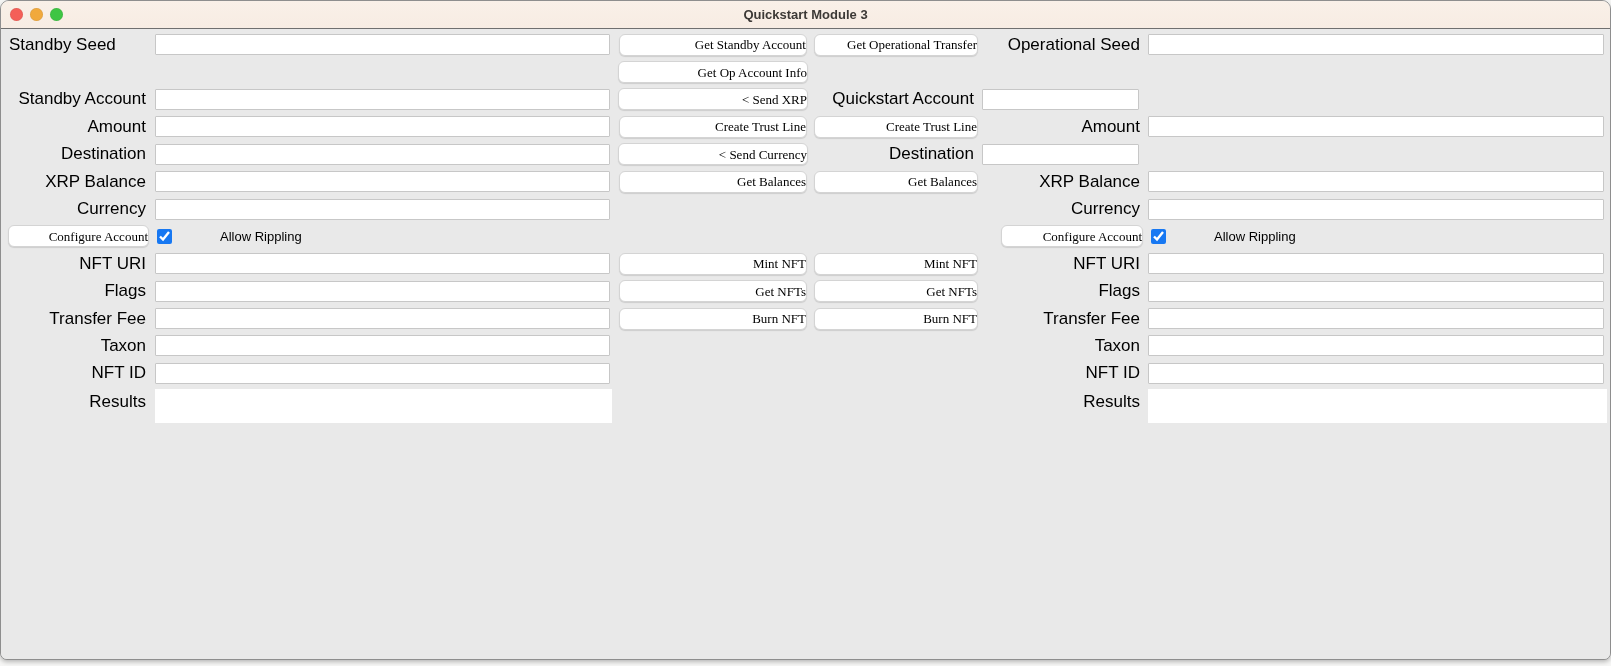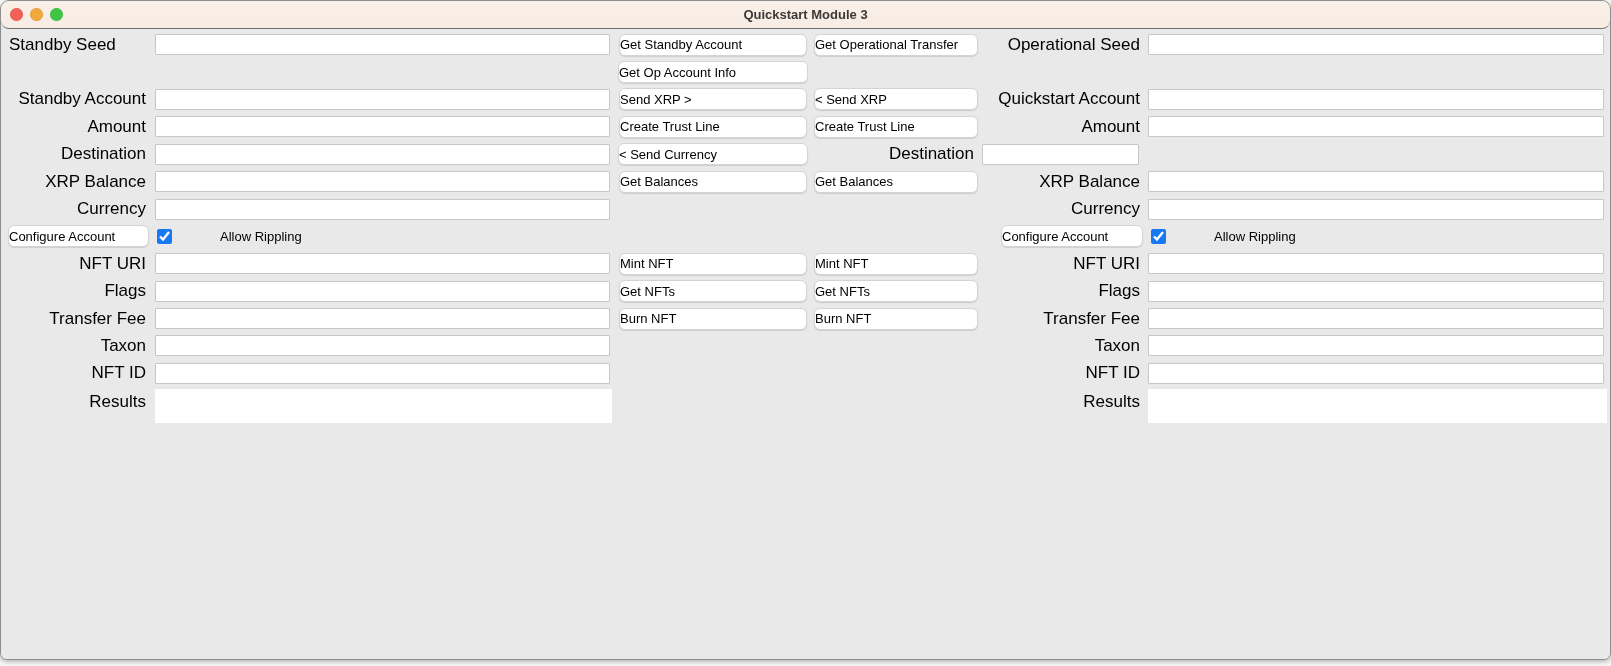--- a/index.html
+++ b/index.html
@@ -15,21 +15,20 @@
     border:1px solid #8e8e8e;
     border-radius:9px 9px 7px 7px;
     overflow:hidden;
     background:#e9e9e9;
     box-shadow:0 2px 4px rgba(0,0,0,.25);
   }
   .titlebar{
     position:relative;height:27px;
     background:linear-gradient(#f9f0e8,#f7ece3);
     border-bottom:1px solid #6f6f6f;
-    border-radius:8px;
   }
   .titlebar .title{
     position:absolute;left:0;right:0;top:0;height:27px;
     line-height:27px;text-align:center;
     font-size:13px;font-weight:700;color:#3c3936;
   }
   .lights{position:absolute;left:9px;top:7px;display:flex;gap:7px;}
   .light{width:13px;height:13px;border-radius:50%;box-shadow:inset 0 0 1px rgba(0,0,0,.25);}
   .light.red{background:#f45f58;}
   .light.yellow{background:#f1a93c;}
@@ -61,22 +60,22 @@
     background:#fff;border:1px solid #c7c7c7;border-radius:1px;
     font-size:13px;padding:0 4px;outline:none;
   }
   .c2 .txt{margin-left:4px;width:calc(100% - 7px);}
   .c6 .txt{margin-left:3px;width:calc(100% - 9px);}
   .btn{
     display:block;box-sizing:border-box;height:22px;
     background:#fff;border:1px solid #d4d4d4;border-radius:6px;
     box-shadow:0 1px 1px rgba(0,0,0,.12);
     font-size:13px;color:#000;
-    font-family:Liberation Sans, sans-serif;
-    text-align:left;line-height:19px;padding:0;cursor:default;
+    font-family:Liberation Serif, serif;
+    text-align:right;line-height:19px;padding:0;cursor:default;
   }
   .c3 .btn{margin:0 2px 0 6px;width:calc(100% - 8px);}
   .c4 .btn{margin:0 1px 0 5px;width:calc(100% - 6px);}
   .cfg-btn-left{margin:0 2px 0 7px;width:141px;}
   .cfg-btn-right{margin-left:auto;margin-right:2px;width:142px;}
   .chkwrap{display:flex;align-items:center;padding-left:6px;gap:6px;}
   .chkwrap input[type=checkbox]{
     width:15px;height:15px;margin:0;accent-color:#1778f2;
   }
   .chklabel{font-size:13px;color:#000;margin-left:42px;}
@@ -129,23 +128,20 @@
         </div>
       <div></div>
         <div></div>
     </div>
 
     <div class="row">
       <div class="lbl">Standby Account</div>
       <div class="c2">
           <input class="txt" type="text" style="">
         </div>
-      <div class="c3">
-          <button class="btn">Send XRP &gt;</button>
-        </div>
       <div class="c4">
           <button class="btn">&lt; Send XRP</button>
         </div>
       <div class="lbl">Quickstart Account</div>
       <div class="c6">
           <input class="txt" type="text" style="">
         </div>
     </div>
 
     <div class="row">

